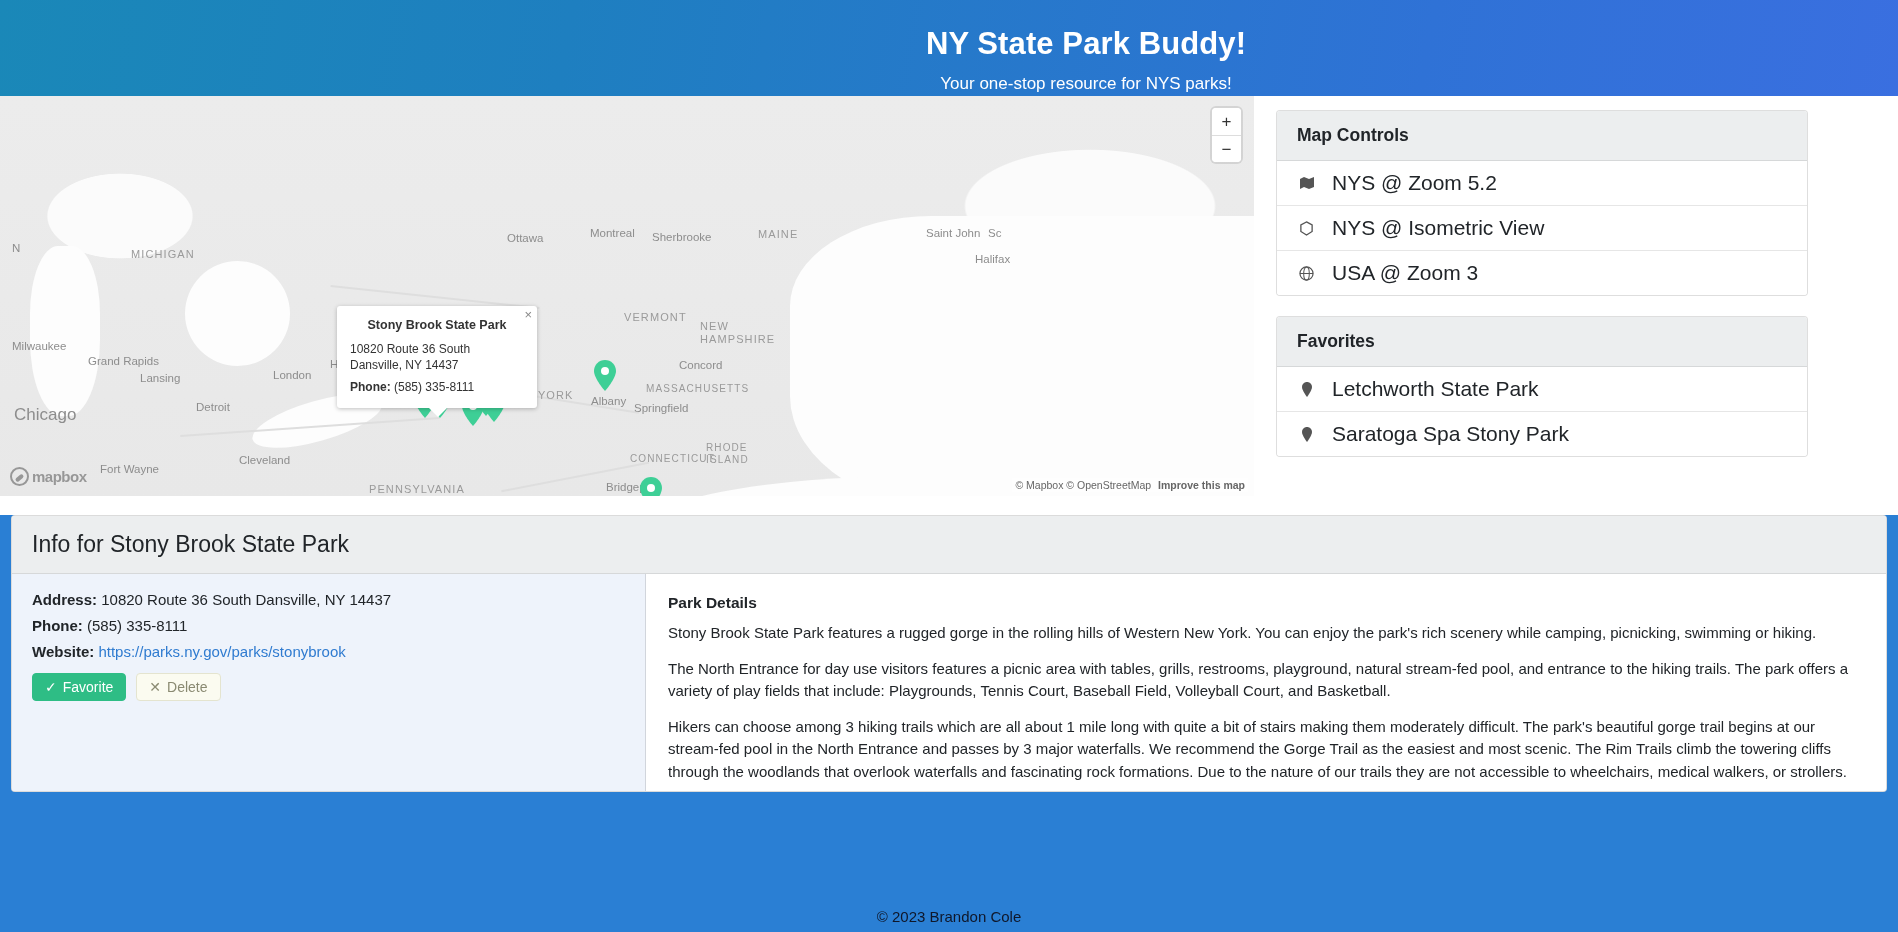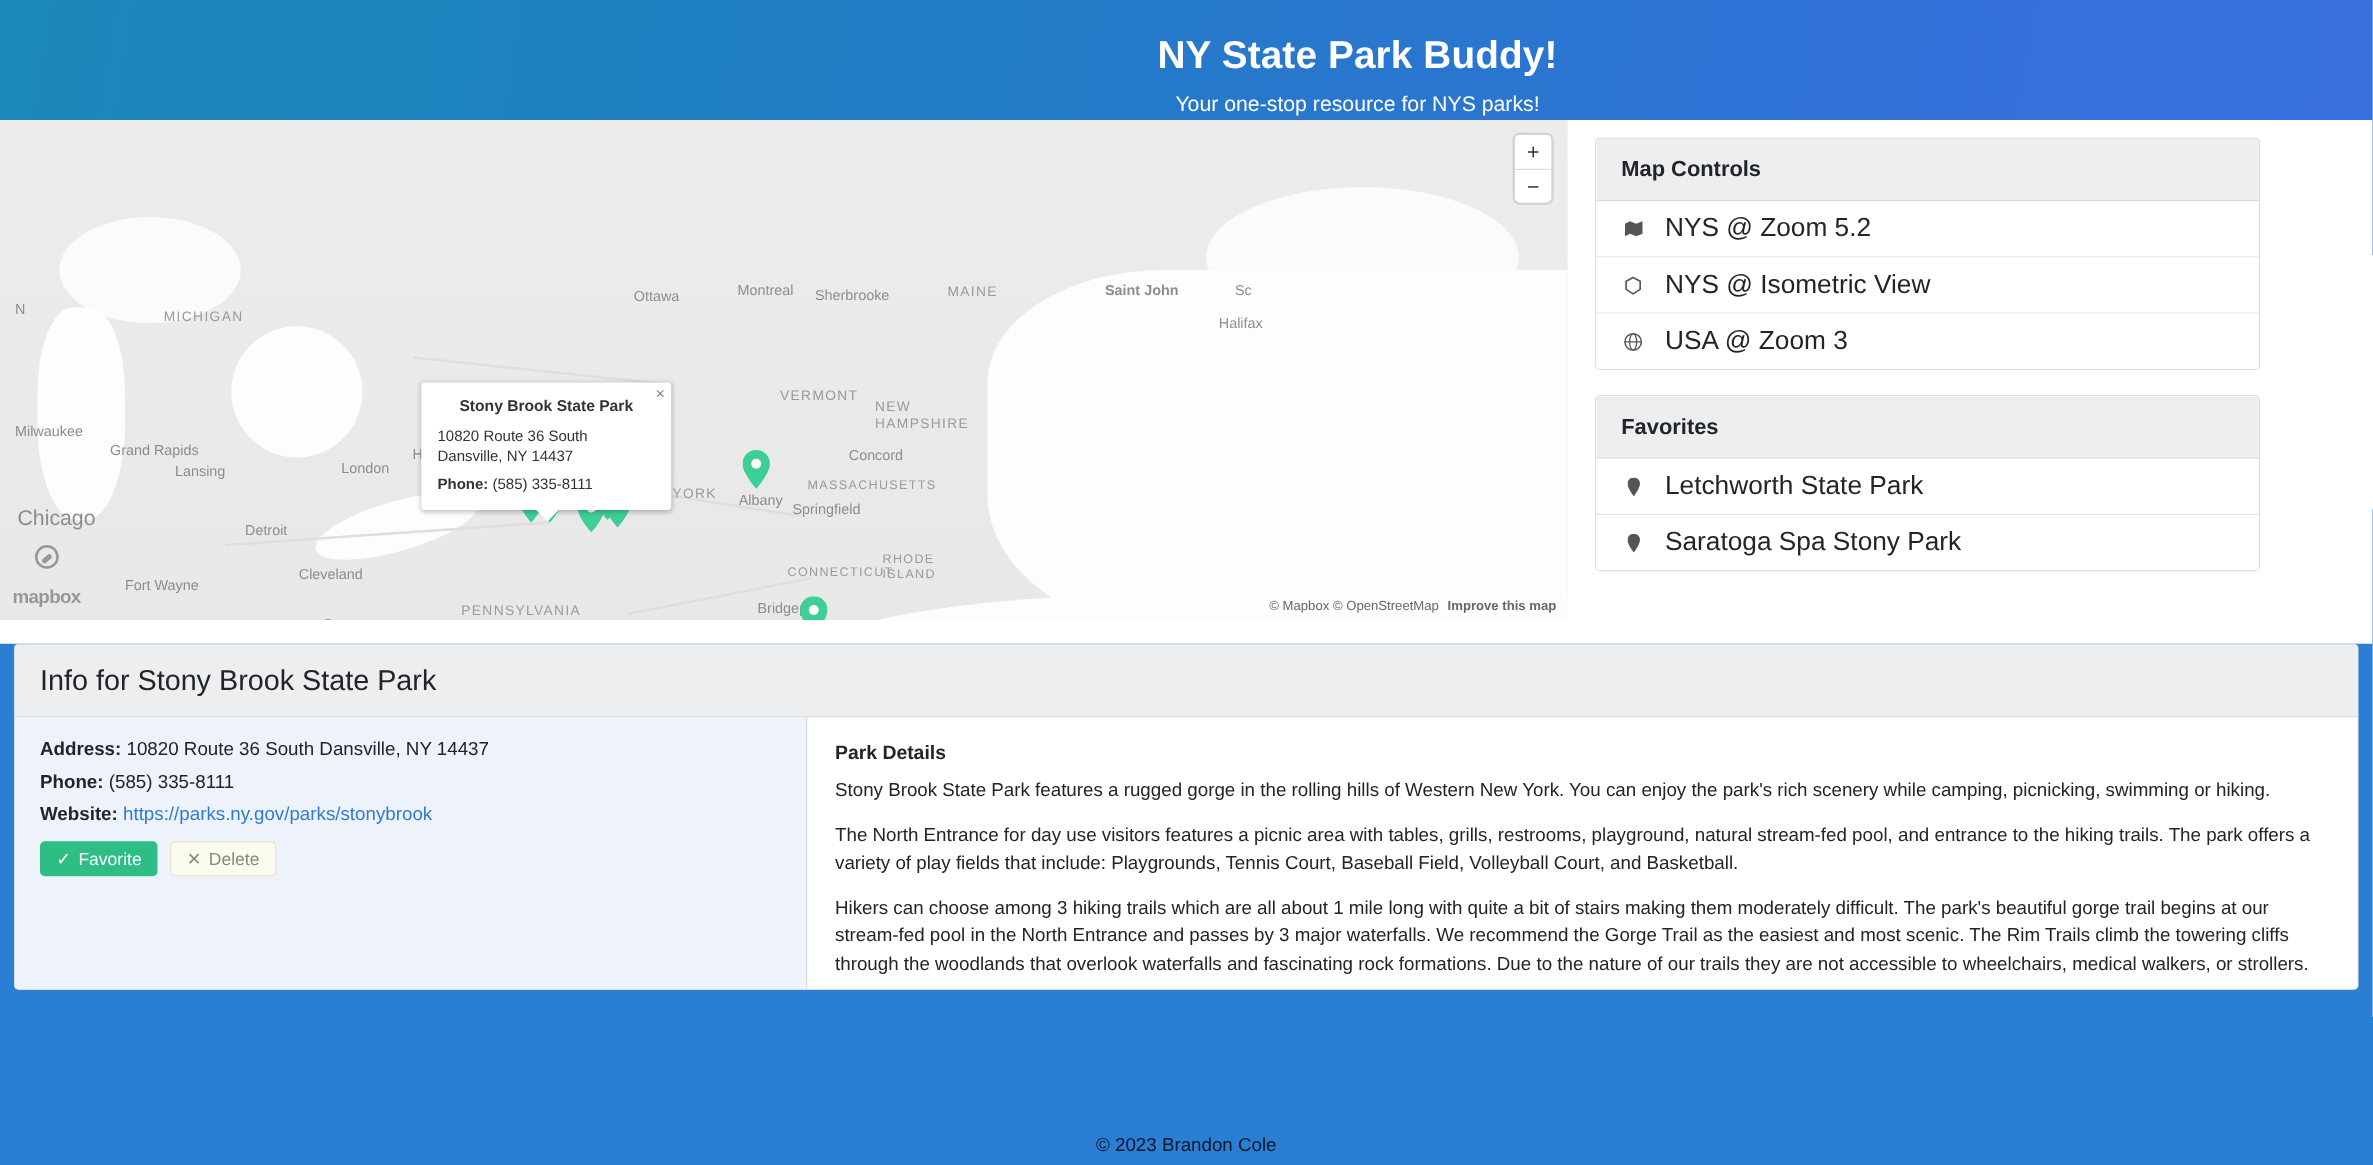--- a/index.html
+++ b/index.html
@@ -104,23 +104,22 @@
     background: rgba(255,255,255,0.65);
     padding: 1px 3px;
     white-space: nowrap;
   }
   .mapbox-logo {
     position: absolute;
     left: 10px;
     bottom: 10px;
     display: flex;
     align-items: center;
-    gap: 14px;
+    gap: 3px;
     opacity: 0.55;
-    flex-direction: column;
   }
   .mapbox-logo .circ {
     width: 19px; height: 19px; border-radius: 50%;
     border: 2.5px solid #555;
     position: relative;
   }
   .mapbox-logo .circ::after {
     content: "";
     position: absolute;
     left: 3px; top: 7px;
@@ -359,34 +358,34 @@
       <div class="land-label" style="left:505px;top:293px;">NEW YORK</div>
       <div class="land-label" style="left:646px;top:287px;font-size:10px;">MASSACHUSETTS</div>
       <div class="land-label" style="left:630px;top:357px;font-size:10px;">CONNECTICUT</div>
       <div class="land-label" style="left:706px;top:346px;white-space:pre;font-size:10px;line-height:1.15;">RHODE
 ISLAND</div>
       <div class="land-label" style="left:369px;top:387px;">PENNSYLVANIA</div>
 
       <div class="city-label" style="left:507px;top:136px;">Ottawa</div>
       <div class="city-label" style="left:590px;top:131px;">Montreal</div>
       <div class="city-label" style="left:652px;top:135px;">Sherbrooke</div>
-      <div class="city-label" style="left:884px;top:131px;font-weight:bold;">Saint John</div>
+      <div class="city-label" style="left:926px;top:131px;">Saint John</div>
       <div class="city-label" style="left:12px;top:146px;">N</div>
       <div class="city-label" style="left:975px;top:157px;">Halifax</div>
       <div class="city-label" style="left:988px;top:131px;">Sc</div>
       <div class="city-label" style="left:12px;top:244px;">Milwaukee</div>
       <div class="city-label" style="left:88px;top:259px;">Grand Rapids</div>
       <div class="city-label" style="left:140px;top:276px;">Lansing</div>
       <div class="city-label" style="left:273px;top:273px;">London</div>
       <div class="city-label" style="left:330px;top:262px;">Ha</div>
       <div class="city-label" style="left:679px;top:263px;">Concord</div>
       <div class="city-label" style="left:591px;top:299px;">Albany</div>
       <div class="city-label" style="left:634px;top:306px;">Springfield</div>
       <div class="city-label" style="left:14px;top:309px;font-size:17px;">Chicago</div>
-      <div class="city-label" style="left:196px;top:305px;margin-top:18px;">Detroit</div>
+      <div class="city-label" style="left:196px;top:305px;">Detroit</div>
       <div class="city-label" style="left:239px;top:358px;">Cleveland</div>
       <div class="city-label" style="left:100px;top:367px;">Fort Wayne</div>
       <div class="city-label" style="left:258px;top:398px;">Canton</div>
       <div class="city-label" style="left:606px;top:385px;">Bridgeport</div>
 
       <div class="pin" style="left:605px;top:295px;">
         <svg width="22" height="31" viewBox="0 0 22 31">
             <path d="M11 0C4.9 0 0 4.9 0 11c0 7.7 11 20 11 20s11-12.3 11-20C22 4.9 17.1 0 11 0z" fill="#3ecf96"></path>
             <circle cx="11" cy="11" r="4" fill="#ffffff"></circle>
           </svg>

